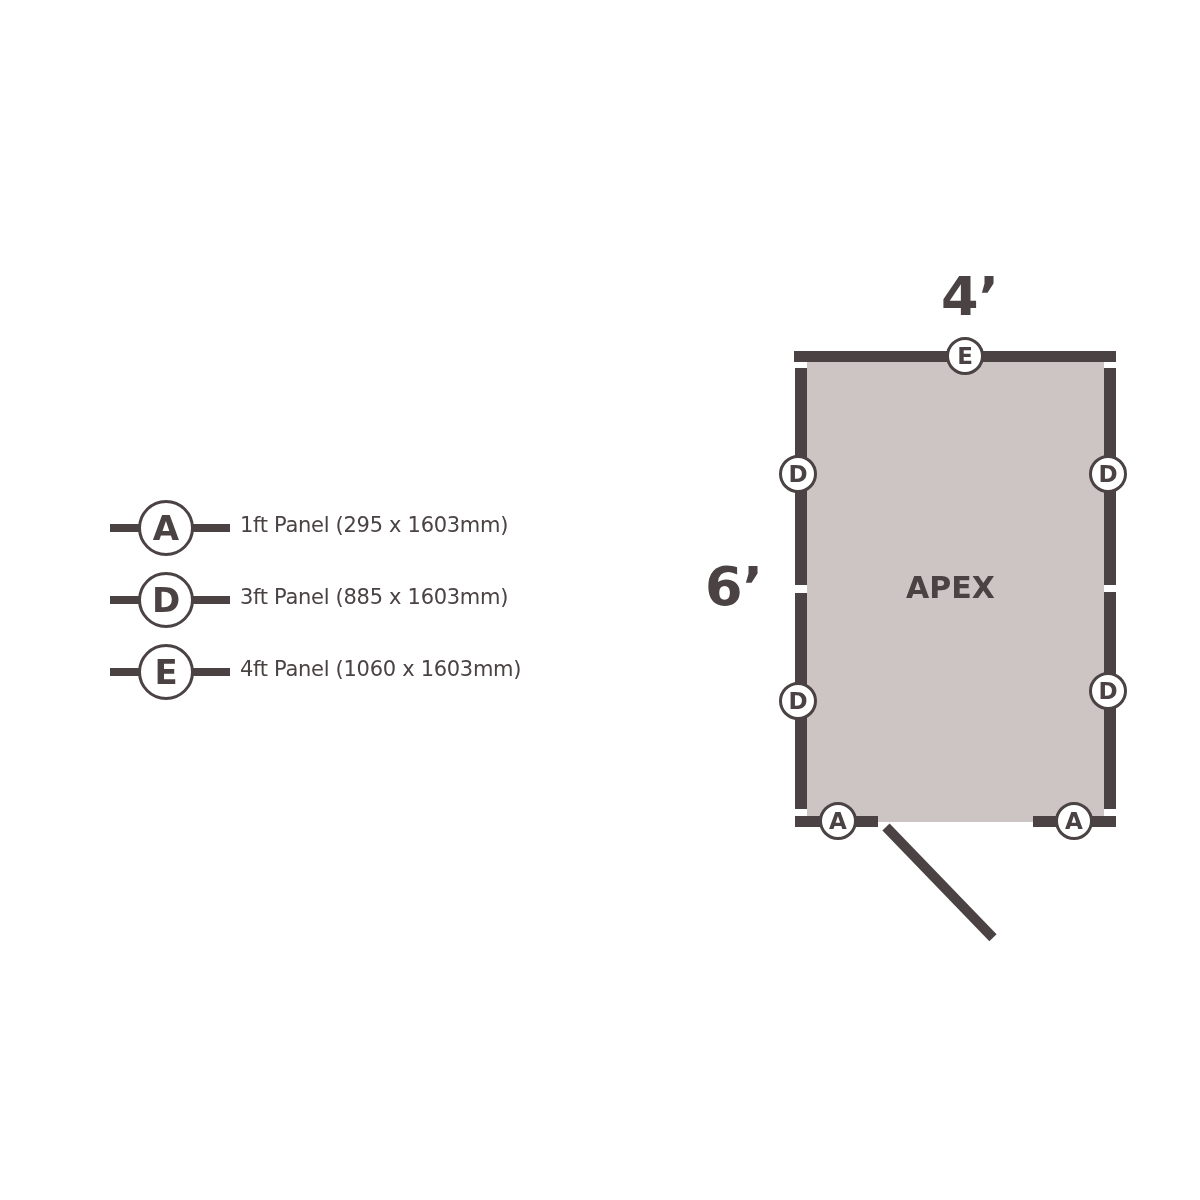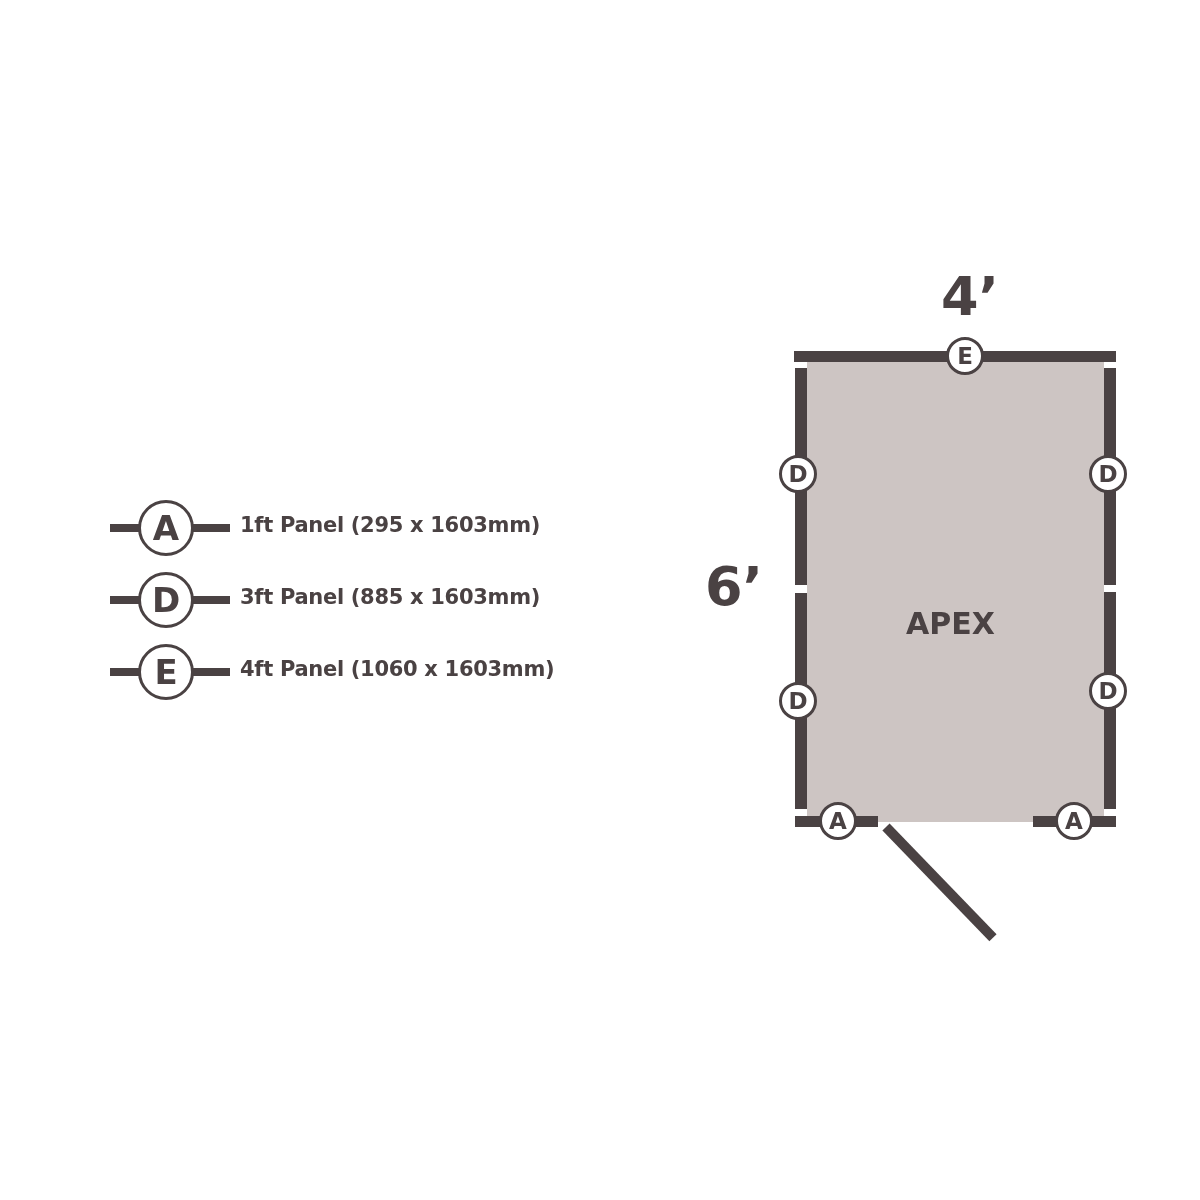--- a/index.html
+++ b/index.html
@@ -2,21 +2,21 @@
 <html><head>
 <meta charset="utf-8">
 <style>
   html, body { margin:0; padding:0; background:#ffffff; }
   body { width:1200px; height:1200px; position:relative; overflow:hidden; font-family:"Liberation Sans", sans-serif; }
   .legend-row { position:absolute; left:110px; height:56px; }
   .legend-line { position:absolute; top:24px; height:8px; background:#4a4243; }
   .badge { position:absolute; border-radius:50%; background:#fff; border:3px solid #4a4243; box-sizing:border-box;
            display:flex; align-items:center; justify-content:center; color:#4a4243; font-family:"DejaVu Sans", sans-serif; font-weight:bold; }
   .legend-badge { left:28px; top:0; width:56px; height:56px; font-size:34px; }
-  .legend-text { position:absolute; left:130px; top:13px; font-size:21px; font-weight:bold; color:#4a4243; white-space:nowrap; font-family:"DejaVu Sans", sans-serif; letter-spacing:-0.3px; }
+  .legend-text { position:absolute; left:130px; top:13px; font-size:21px; font-weight:normal; color:#4a4243; white-space:nowrap; font-family:"DejaVu Sans", sans-serif; letter-spacing:-0.3px; }
   .plan-fill { position:absolute; background:#cdc5c3; }
   .wall { position:absolute; background:#4a4243; }
   .plan-badge { width:38px; height:38px; font-size:23px; border-width:3px; }
   .dim { position:absolute; font-family:"DejaVu Sans", sans-serif; font-weight:bold; color:#4a4243; font-size:54px; }
   .plan-label { position:absolute; font-family:"DejaVu Sans", sans-serif; font-weight:bold; color:#4a4243; font-size:30px; }
   .door { position:absolute; background:#4a4243; height:10px; transform-origin:0 50%; }
 </style>
 </head>
 <body>
 
@@ -36,21 +36,21 @@
     <div class="badge legend-badge">E</div>
     <div class="legend-text">4ft Panel (1060 x 1603mm)</div>
   </div>
 </div>
 
 <div>
   <div class="dim" style="left:941px; top:265px;">4’</div>
   <div class="dim" style="left:705px; top:555px;">6’</div>
 
   <div class="plan-fill" style="left:807px; top:362px; width:297px; height:460px;"></div>
-  <div class="plan-label" style="left:906px; top:570px;margin-top:36px;">APEX</div>
+  <div class="plan-label" style="left:906px; top:570px;">APEX</div>
 
   <div class="wall" style="left:794px; top:351px; width:322px; height:11px;"></div>
 
   <div class="wall" style="left:795px; top:368px; width:12px; height:217px;"></div>
   <div class="wall" style="left:795px; top:593px; width:12px; height:216px;"></div>
 
   <div class="wall" style="left:1104px; top:368px; width:12px; height:217px;"></div>
   <div class="wall" style="left:1104px; top:592px; width:12px; height:217px;"></div>
 
   <div class="wall" style="left:795px; top:816px; width:83px; height:11px;"></div>

